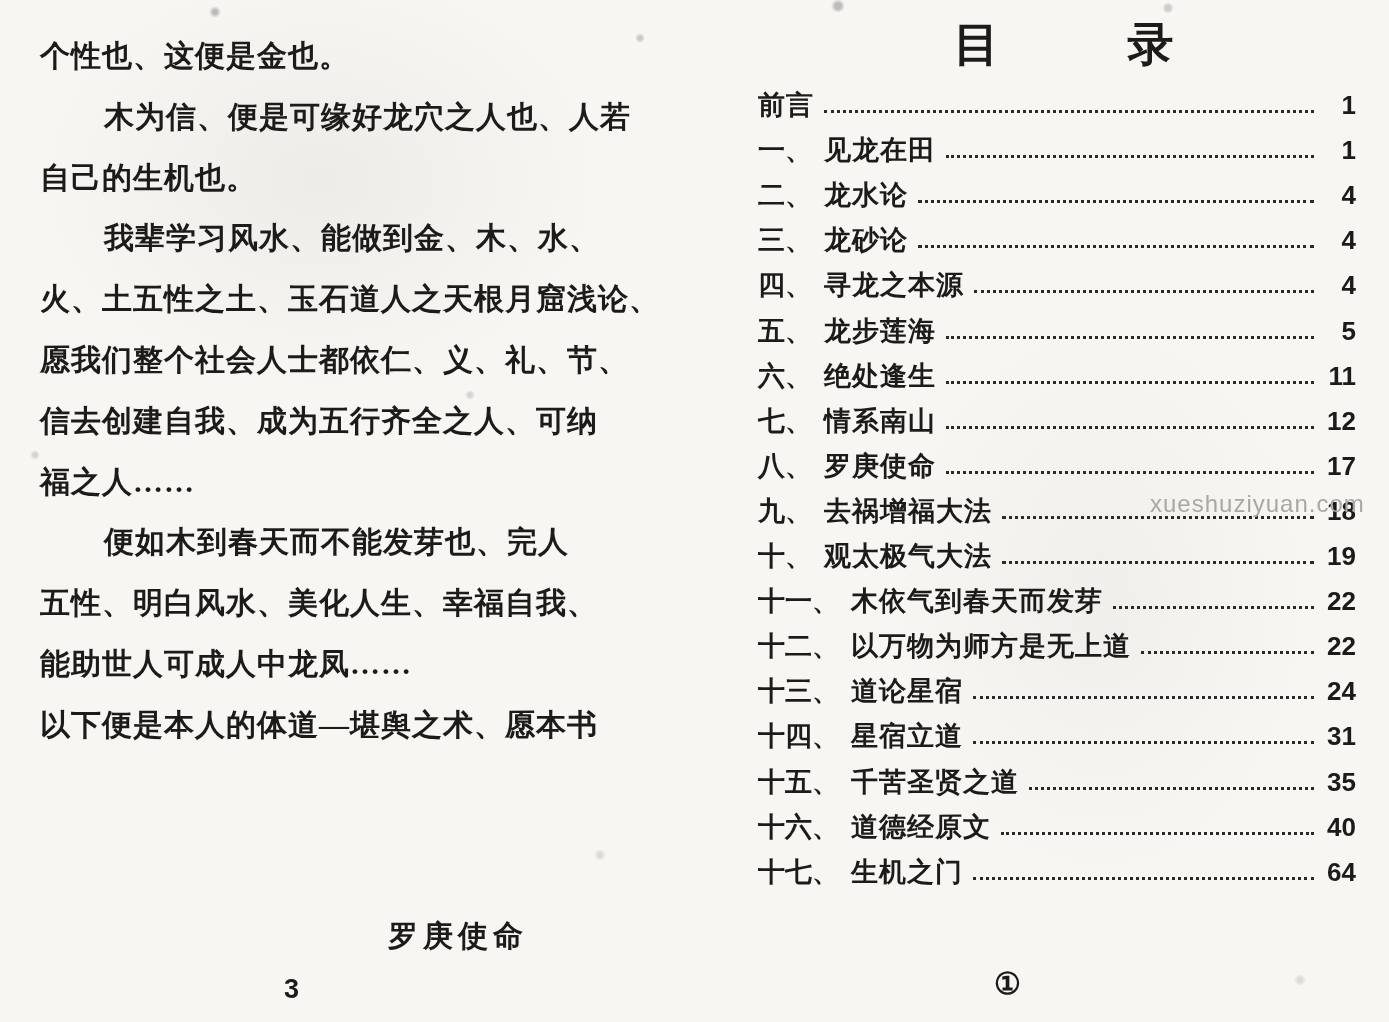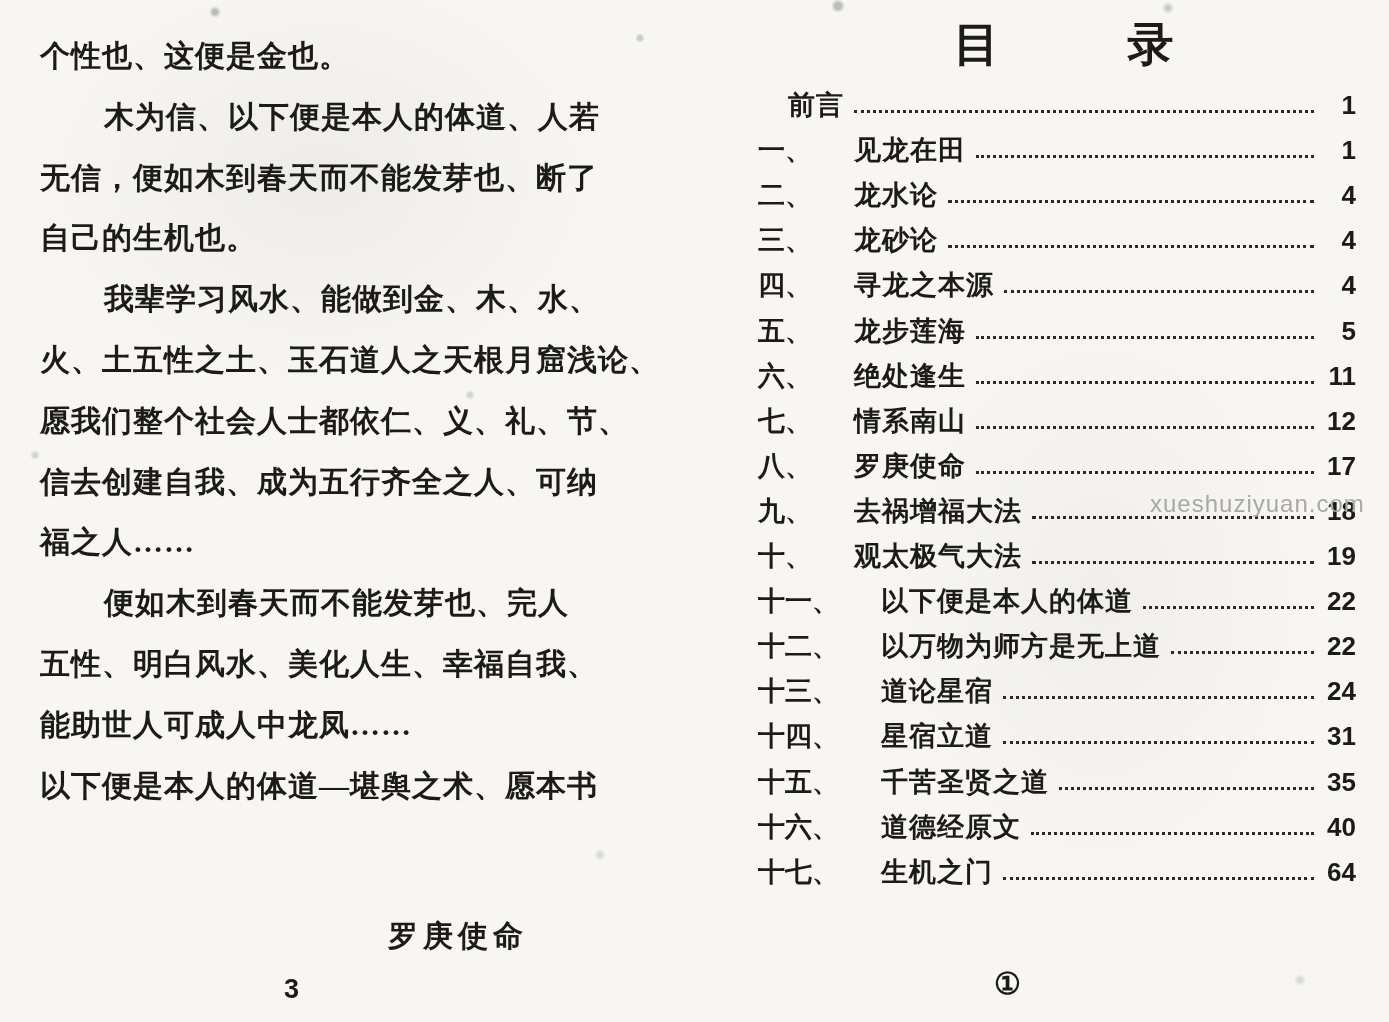--- a/index.html
+++ b/index.html
@@ -55,21 +55,21 @@
     font-size:46px;font-weight:700;letter-spacing:0;
   }
   .toc-list{
     position:absolute;left:64px;top:78px;width:598px;
   }
   .toc-row{
     height:45.1px;display:flex;align-items:flex-end;
     font-size:27px;font-weight:600;white-space:nowrap;
   }
   .toc-row .num{margin-right:12px;}
-  .toc-row .label{letter-spacing:1px;margin-left:30px;}
+  .toc-row .label{letter-spacing:1px;}
   .toc-row .leader{
     flex:1;min-width:20px;
     border-bottom:3px dotted #2b2a28;
     margin:0 8px 10px 10px;
   }
   .toc-row .pg{
     min-width:34px;text-align:right;margin-bottom:2px;
     font-family:"Liberation Sans","DejaVu Sans",sans-serif;
     font-weight:700;font-size:26px;
   }
@@ -84,22 +84,21 @@
   }
 </style>
 </head>
 <body>
 
 <div class="scan">
 
   <div class="left-page">
     <div>
         <div class="bline">个性也、这便是金也。</div>
-        <div class="bline indent">木为信、以下便是本人的体道、人若</div>
-        <div class="bline">无信，便如木到春天而不能发芽也、断了</div>
+        <div class="bline indent">木为信、便是可缘好龙穴之人也、人若</div>
         <div class="bline">自己的生机也。</div>
         <div class="bline indent">我辈学习风水、能做到金、木、水、</div>
         <div class="bline">火、土五性之土、玉石道人之天根月窟浅论、</div>
         <div class="bline">愿我们整个社会人士都依仁、义、礼、节、</div>
         <div class="bline">信去创建自我、成为五行齐全之人、可纳</div>
         <div class="bline">福之人……</div>
         <div class="bline indent">便如木到春天而不能发芽也、完人</div>
         <div class="bline">五性、明白风水、美化人生、幸福自我、</div>
         <div class="bline">能助世人可成人中龙凤……</div>
         <div class="bline">以下便是本人的体道—堪舆之术、愿本书</div>
@@ -177,21 +176,21 @@
           <span class="pg">18</span>
         </div>
         <div class="toc-row">
           <span class="num">十、</span>
           <span class="label">观太极气大法</span>
           <span class="leader"></span>
           <span class="pg">19</span>
         </div>
         <div class="toc-row">
           <span class="num">十一、</span>
-          <span class="label">以下便是本人的体道</span>
+          <span class="label">木依气到春天而发芽</span>
           <span class="leader"></span>
           <span class="pg">22</span>
         </div>
         <div class="toc-row">
           <span class="num">十二、</span>
           <span class="label">以万物为师方是无上道</span>
           <span class="leader"></span>
           <span class="pg">22</span>
         </div>
         <div class="toc-row">

